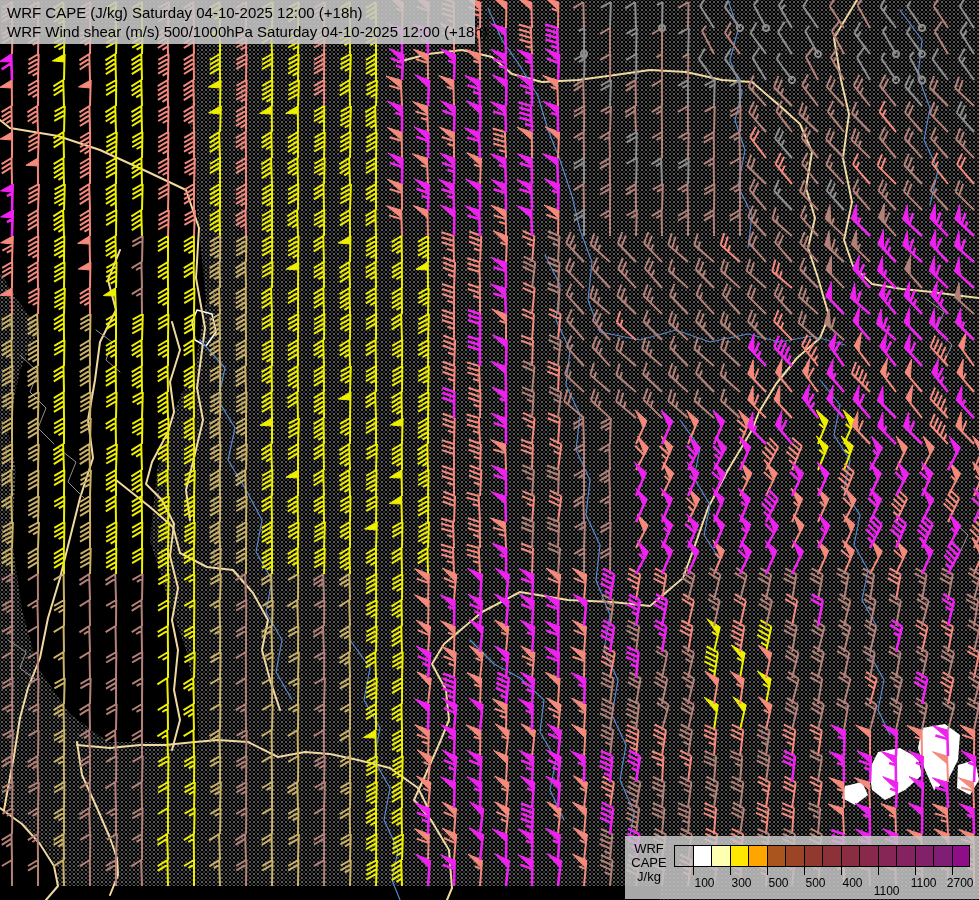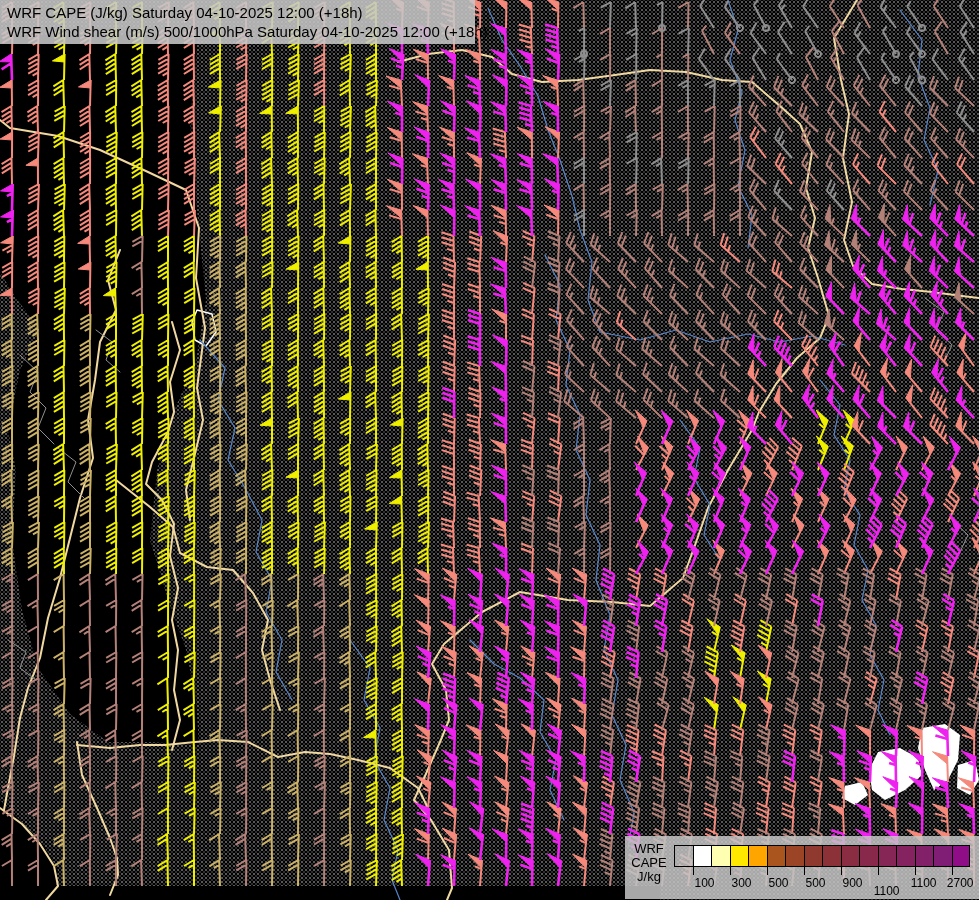--- a/index.html
+++ b/index.html
@@ -135,21 +135,21 @@
     <div id="legend-ticks">
         <div class="legend-tick" style="left: 67.5px;"></div>
         <div class="legend-ticklabel" style="left: 67.5px;">100</div>
         <div class="legend-tick" style="left: 104.5px;"></div>
         <div class="legend-ticklabel" style="left: 104.5px;">300</div>
         <div class="legend-tick" style="left: 141.5px;"></div>
         <div class="legend-ticklabel" style="left: 141.5px;">500</div>
         <div class="legend-tick" style="left: 178.5px;"></div>
         <div class="legend-ticklabel" style="left: 178.5px;">500</div>
         <div class="legend-tick" style="left: 215.5px;"></div>
-        <div class="legend-ticklabel" style="left: 215.5px;">900</div>
+        <div class="legend-ticklabel" style="left: 215.5px;">400</div>
         <div class="legend-tick" style="left: 252.5px;"></div>
         <div class="legend-ticklabel" style="left: 252.5px; margin-top: 8px;">1100</div>
         <div class="legend-tick" style="left: 289.5px;"></div>
         <div class="legend-ticklabel" style="left: 289.5px;">1100</div>
         <div class="legend-tick" style="left: 326.5px;"></div>
         <div class="legend-ticklabel" style="left: 326.5px;">2700</div>
       </div>
   </div>
 </div>
 

